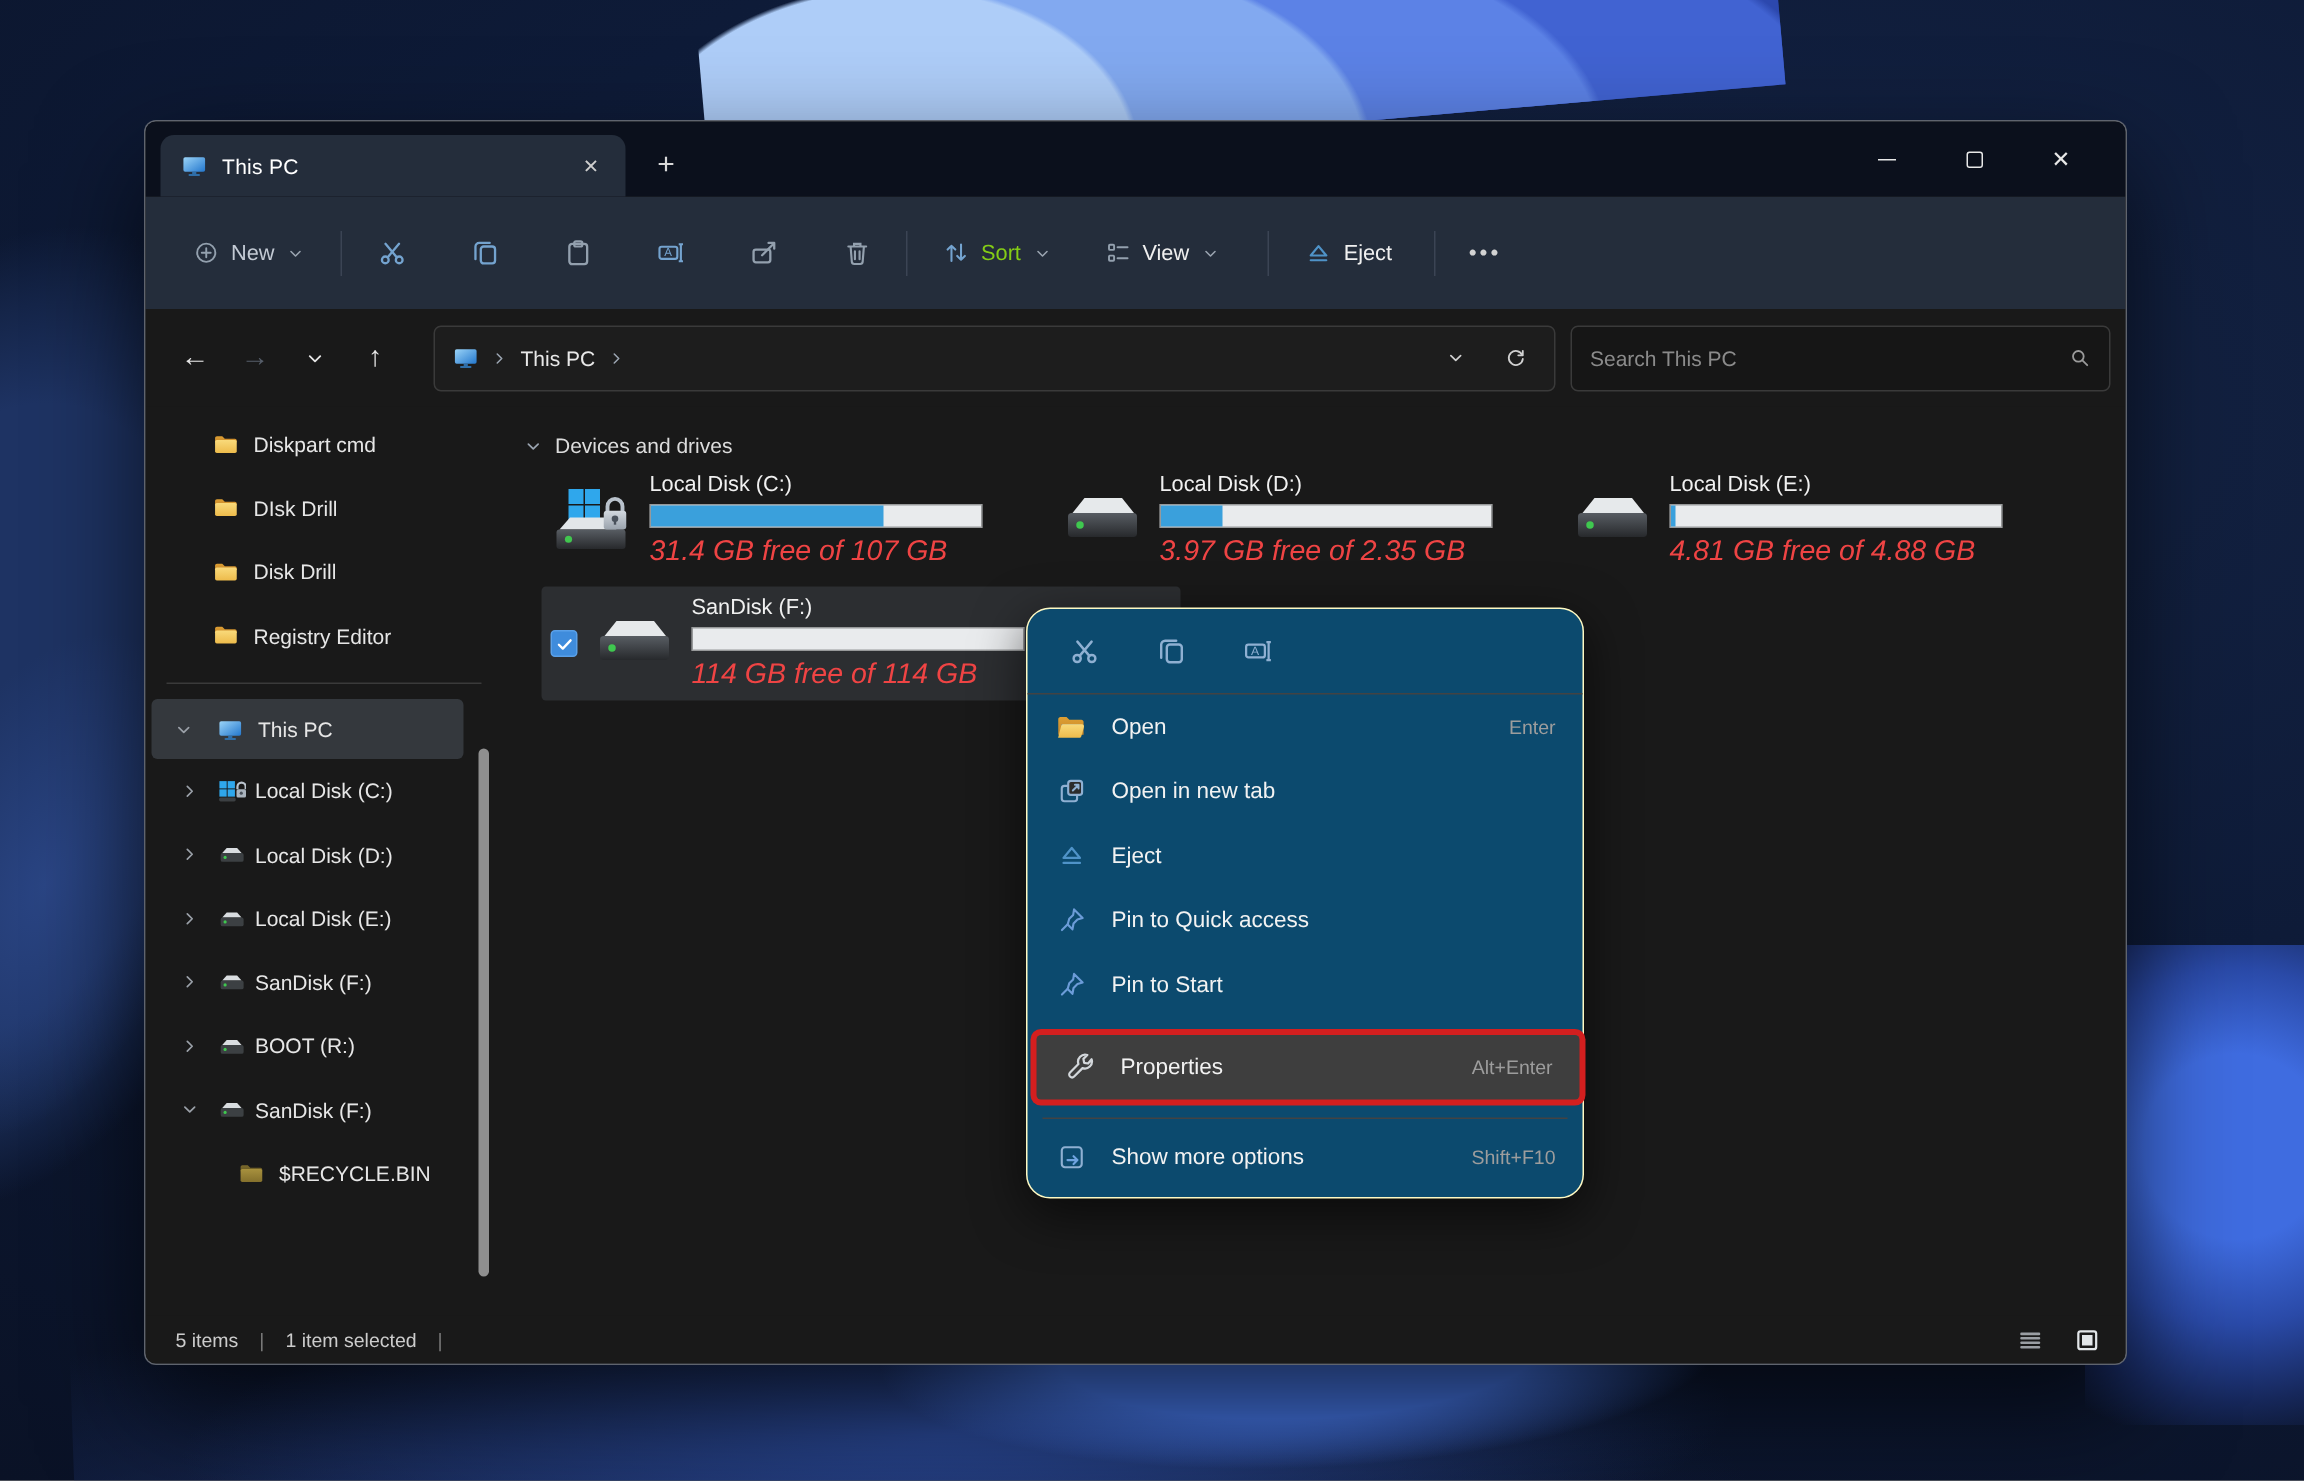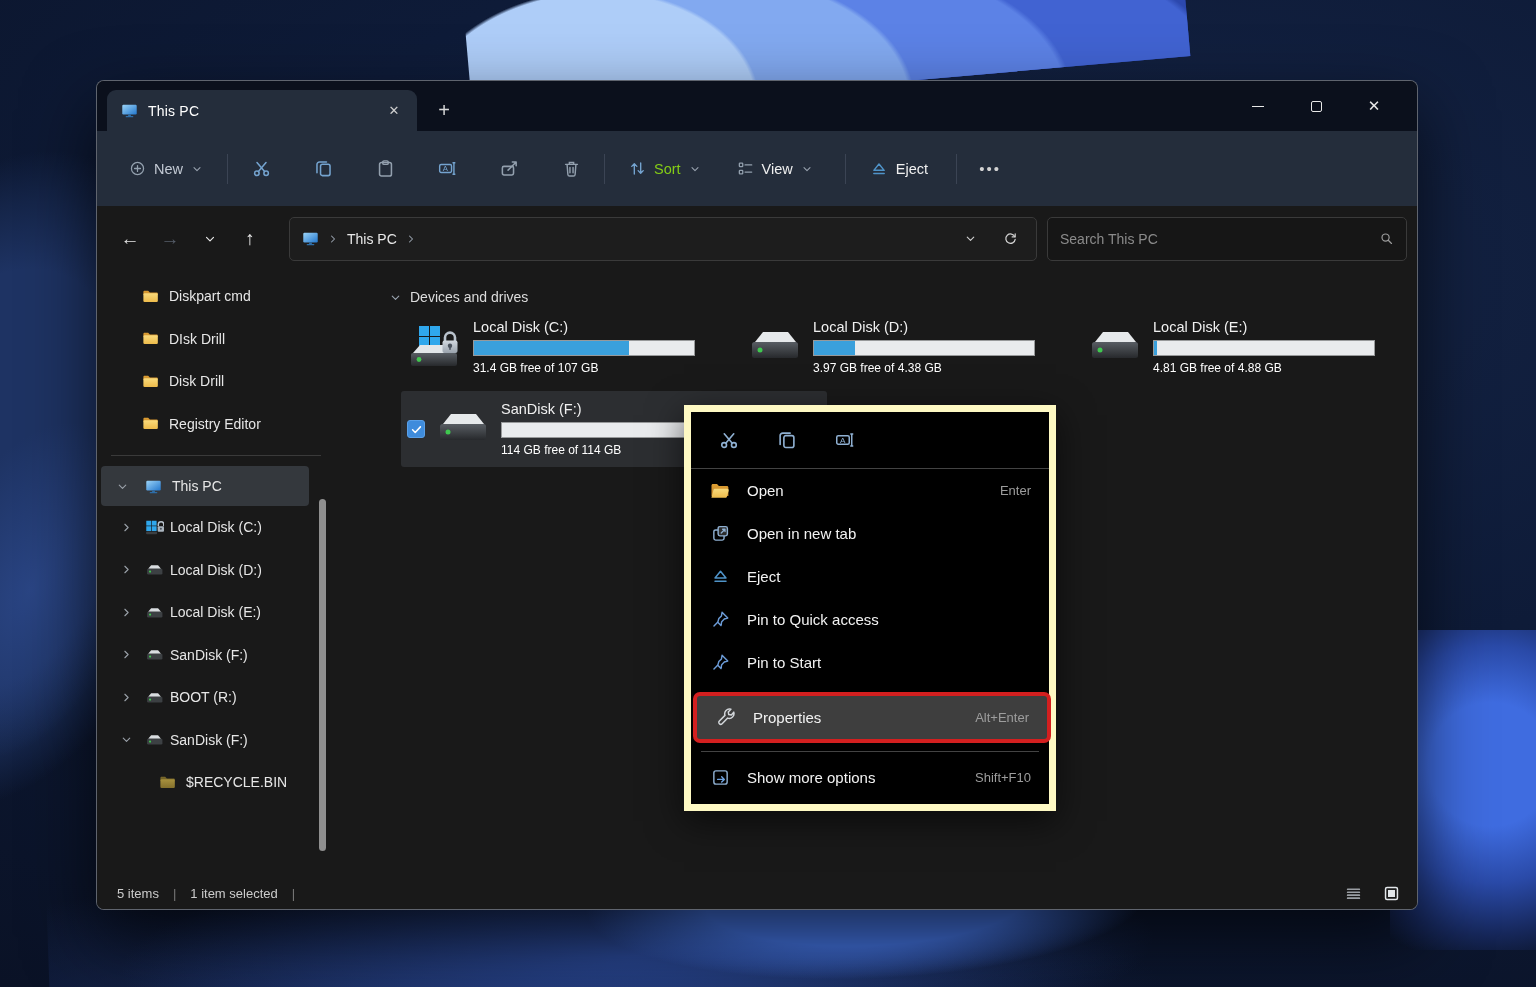--- a/index.html
+++ b/index.html
@@ -71,44 +71,44 @@
     display:flex; align-items:center; padding:0 10px 0 12px; gap:8px; background:#1d1d1d; }
   .crumb { font-size:14px; color:#e8e8e8; }
   .bc-spacer { flex:1; }
   .bc-btn { width:32px; height:32px; display:flex; align-items:center; justify-content:center; color:#d0d0d0; border-radius:4px; }
   .searchbox { width:360px; height:44px; border:1px solid #3a3a3a; border-radius:5px; background:#161616;
     display:flex; align-items:center; padding:0 12px; gap:8px; }
   .searchbox input { flex:1; background:transparent; border:none; outline:none; color:#86efac; font-size:14px;
     font-family:"Liberation Sans", sans-serif; }
   .searchbox input::placeholder { color:#8b8b8b; }
   
-  .main { flex:1; display:flex; position:relative; background:#191919;gap:40px; }
+  .main { flex:1; display:flex; position:relative; background:#191919; }
   .sidebar { width:240px; flex:none; padding-top:4px; position:relative; }
   .srow { height:42.5px; display:flex; align-items:center; gap:10px; font-size:14px; color:#e6e6e6; }
   .srow .chev { width:26px; display:flex; justify-content:center; color:#9aa0a8; flex:none; }
   .srow.fold { padding-left:45px; }
   .srow.drive { padding-left:16px; gap:6px; }
   .srow.sub { padding-left:62px; }
   .ssep { height:1px; background:#3a3a3a; margin:10px 16px 10px 14px; }
   .srow.sel { background:#34383d; border-radius:4px; margin:0 28px 0 4px; padding-left:8px; height:40px; }
   .sb-scroll { position:absolute; left:222px; top:228px; width:7px; height:352px; background:#8f8f8f; border-radius:4px; }
   
   .content { flex:1; position:relative; padding:18px 0 0 12px; }
   .sect-head { display:flex; align-items:center; gap:8px; color:#dcdcdc; font-size:14px;text-align:right; }
   .tile { position:absolute; display:flex; align-items:center; gap:10px; width:340px; height:76px; padding:0 6px; border-radius:3px; }
   .tile.sel { background:#2c2e31; width:426px; }
   .tname { font-size:14.5px; color:#f0f0f0; margin-bottom:5px; }
   .tbar { width:222px; height:16px; background:#e9ebed; border:1px solid rgba(0,0,0,.35); position:relative; }
   .tfill { height:100%; background:#3aa0dc; }
-  .tfree { font-size:12px; color:#ffffff; margin-top:5px; }
+  .tfree { font-size:19px; color:#ef4444; margin-top:5px;font-style:italic; }
   .checkbox { width:18px; height:18px; background:#3f8cdc; border:1px solid #5aa0e8; border-radius:3px;
     display:flex; align-items:center; justify-content:center; flex:none; }
   
-  .cmenu { position:absolute; left:587px; top:134px; width:372px; background:#000000; border:7px solid #fef9c3;
-    border-radius:0; box-shadow:0 10px 34px rgba(0,0,0,.6); padding-bottom:5px; z-index:20; }
+  .cmenu { position:absolute; left:587px; top:134px; width:372px; background:#0c4a6e; border:1px solid #fef9c3;
+    border-radius:16px; box-shadow:0 10px 34px rgba(0,0,0,.6); padding-bottom:5px; z-index:20; }
   .cm-iconrow { height:56px; display:flex; align-items:center; gap:38px; padding-left:28px; }
   .cm-div { height:1px; background:#434343; }
   .cm-div.inner { margin:4px 10px; }
   .mi { height:43px; display:flex; align-items:center; padding:0 18px 0 18px; gap:16px; font-size:15px; color:#f2f2f2; }
   .mi .mic { width:22px; display:flex; justify-content:center; flex:none; }
   .mlabel { flex:1; }
   .mshort { font-size:13px; color:#9d9d9d; }
   .mi.props { background:#3e3e3e; border-radius:3px; margin:12px 2px 12px 6px;
     box-shadow:0 0 0 4px #d31f1f; }
   .c-pin { color:#6c9cd8; }
@@ -577,21 +577,21 @@
 
       <div class="tile" style="left:364px; top:38px;">
         <svg width="56" height="44">
             <use href="#i-drive"></use>
           </svg>
         <div>
           <div class="tname">Local Disk (D:)</div>
           <div class="tbar">
               <div class="tfill" style="width: 18.6%;"></div>
             </div>
-          <div class="tfree">3.97 GB free of 4.38 GB</div>
+          <div class="tfree">3.97 GB free of 2.35 GB</div>
         </div>
       </div>
 
       <div class="tile" style="left:704px; top:38px;">
         <svg width="56" height="44">
             <use href="#i-drive"></use>
           </svg>
         <div>
           <div class="tname">Local Disk (E:)</div>
           <div class="tbar">

